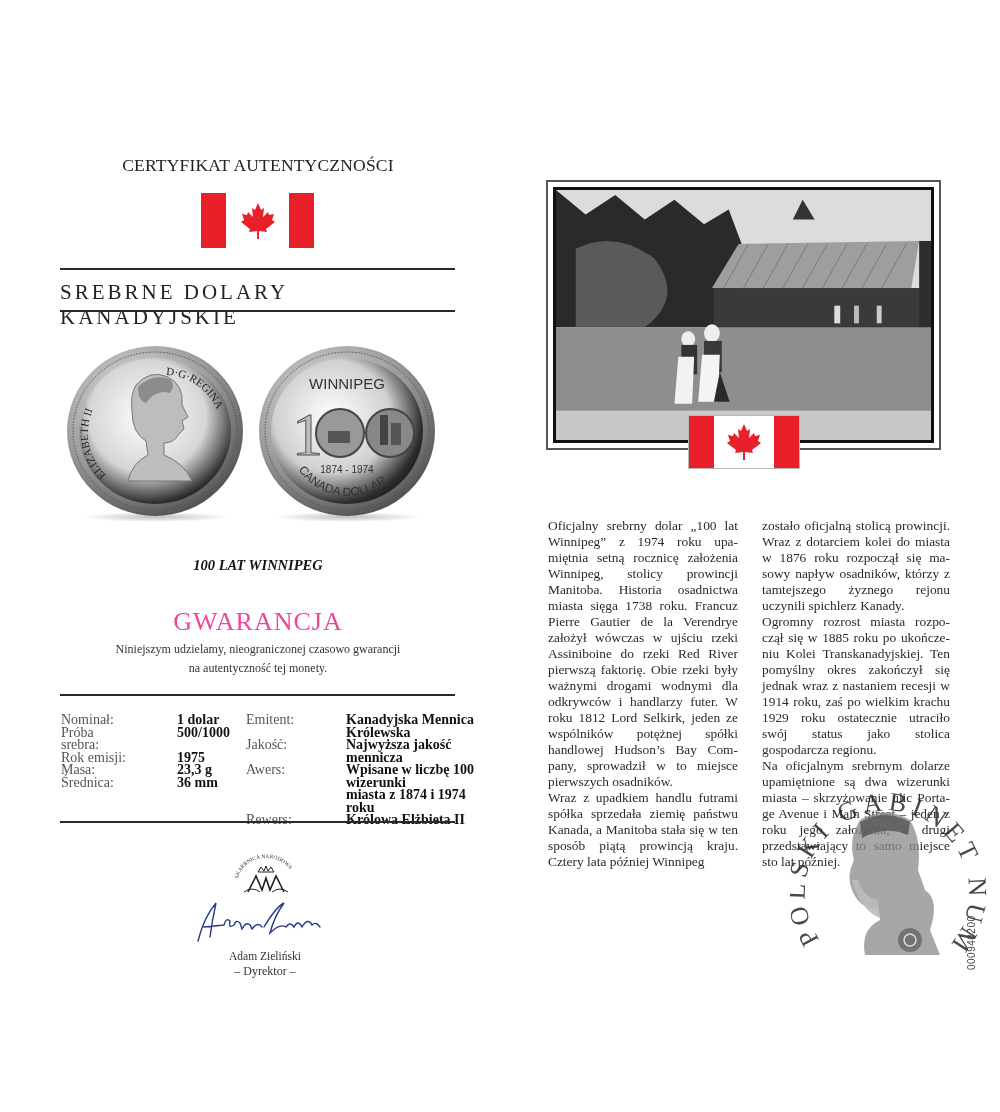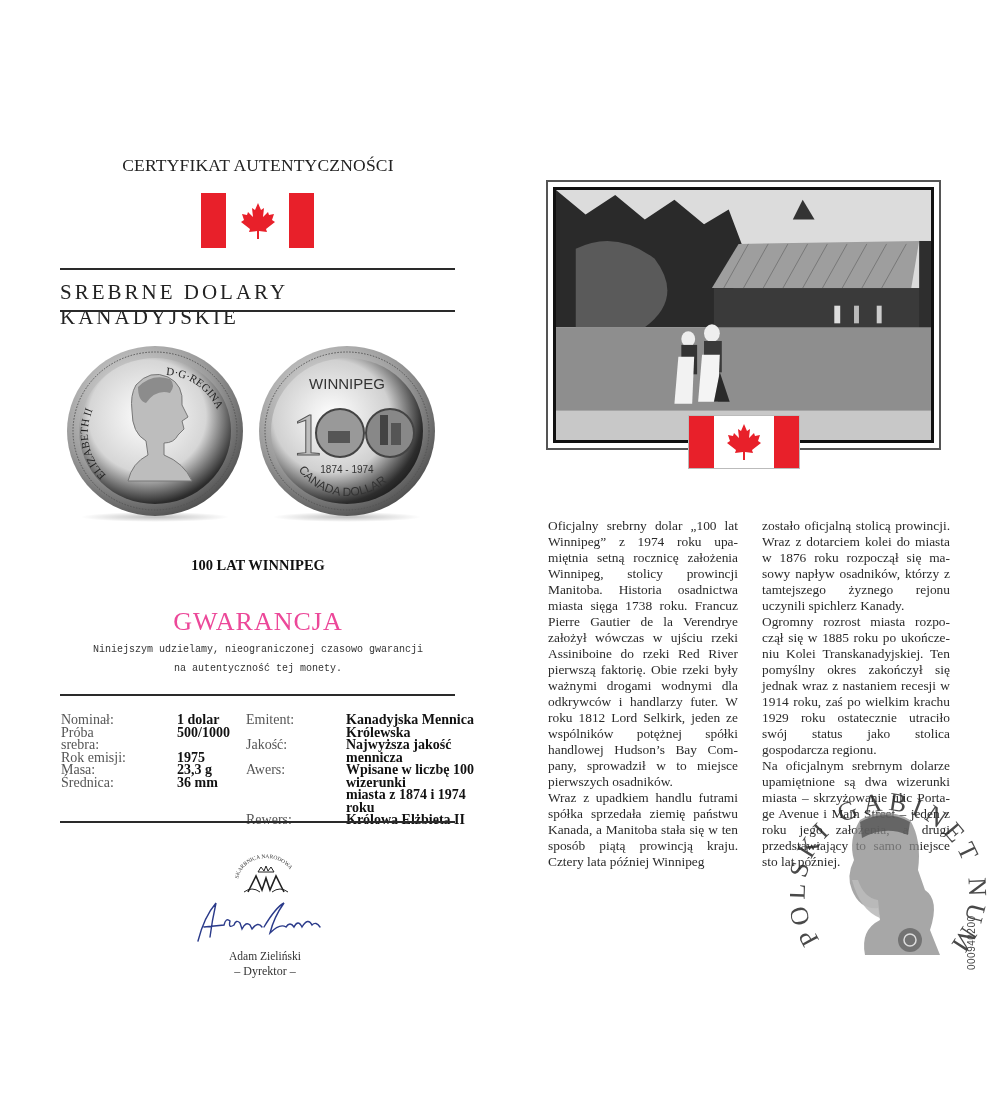--- a/index.html
+++ b/index.html
@@ -25,25 +25,25 @@
 
   .coin { position: absolute; border-radius: 50%; }
   .coin-obverse { left: 66px; top: 345px; width: 178px; height: 172px; }
   .coin-reverse { left: 258px; top: 345px; width: 178px; height: 172px; }
   .coin-shadow { position: absolute; height: 10px; border-radius: 50%;
     background: radial-gradient(ellipse at center, rgba(0,0,0,0.25), rgba(0,0,0,0) 70%); }
   .shadow-obverse { left: 80px; top: 512px; width: 150px; }
   .shadow-reverse { left: 272px; top: 512px; width: 150px; }
 
   .coin-name { position: absolute; left: 60px; width: 396px; top: 557px; text-align: center;
-    font-size: 14.5px; font-weight: bold; color: #111; }
+    font-size: 14.5px; font-weight: bold; color: #111; font-style: italic; }
   .guarantee-title { position: absolute; left: 60px; width: 396px; top: 607px; text-align: center;
     font-size: 26px; letter-spacing: 1px; color: #ec4899; }
   .guarantee-text { position: absolute; left: 60px; width: 396px; top: 640px; text-align: center;
-    font-size: 10px; line-height: 19px; color: #333; font-family: Liberation Mono, monospace; }
+    font-size: 12px; line-height: 19px; color: #333; }
 
   .specs { position: absolute; top: 714px; font-size: 14px; line-height: 12.5px; }
   .specs-left { left: 61px; width: 160px; }
   .specs-right { left: 246px; width: 230px; }
   .spec-row { display: flex; }
   .spec-label { color: #555; flex: 0 0 auto; }
   .specs-left .spec-label { width: 68px; }
   .specs-right .spec-label { width: 52px; }
   .spec-value { font-weight: bold; color: #111; margin-left: 48px; }
 

